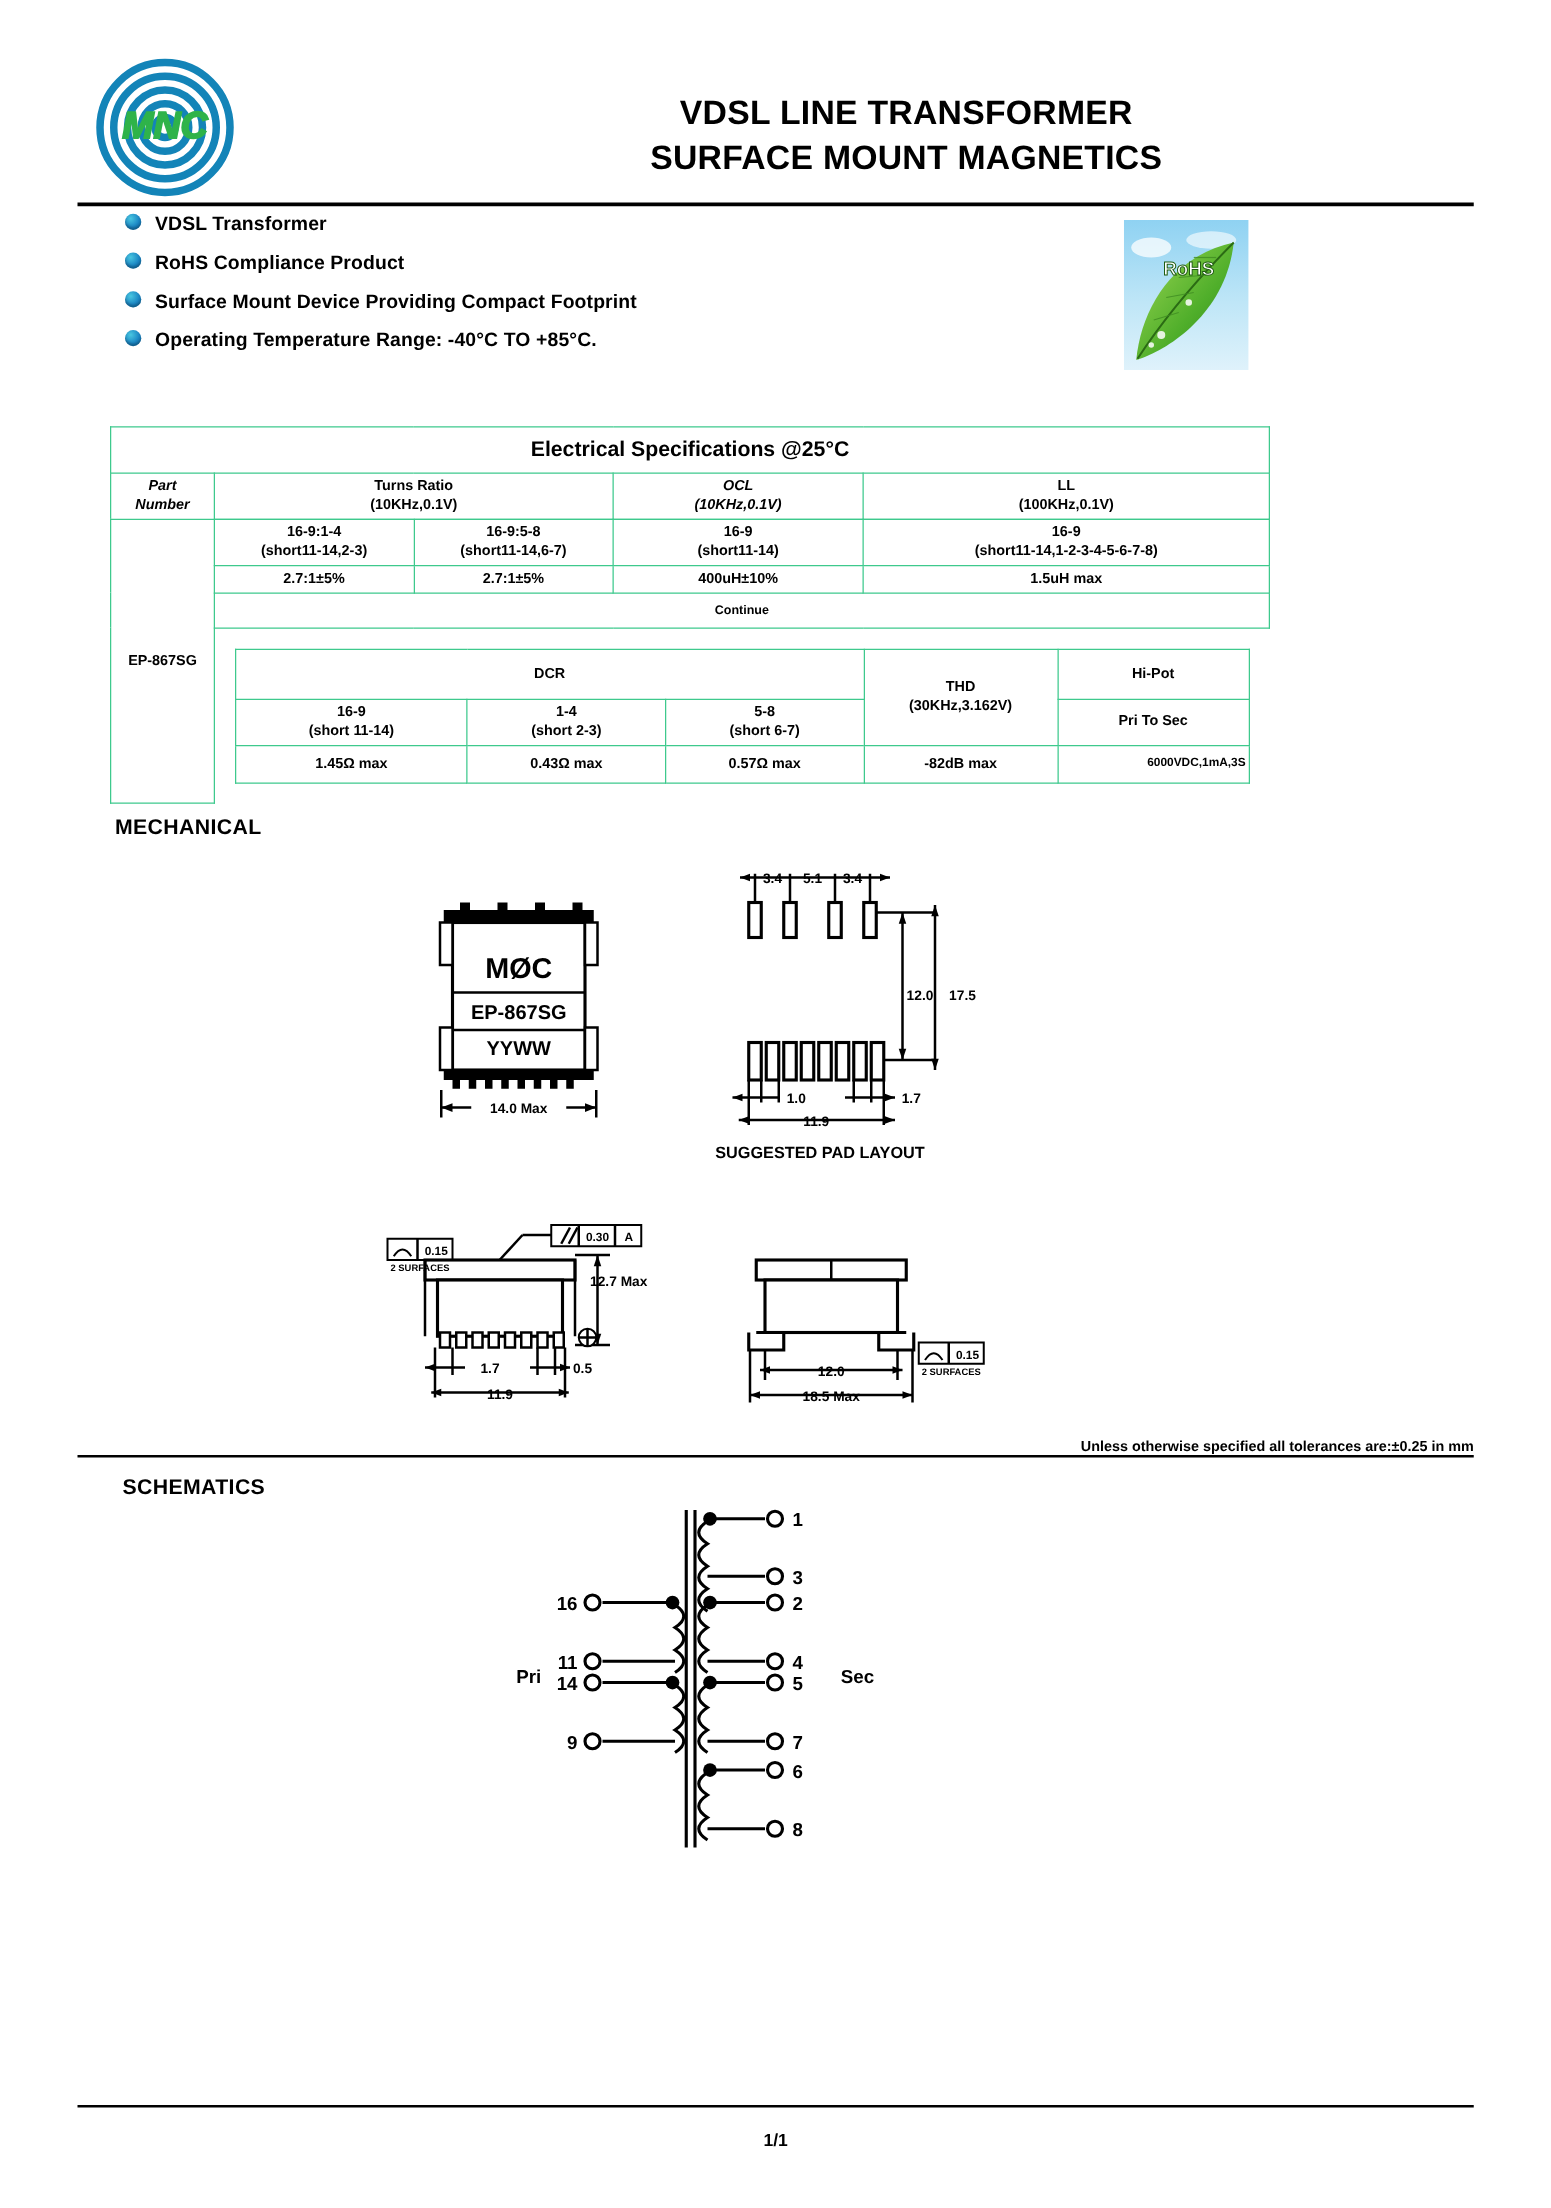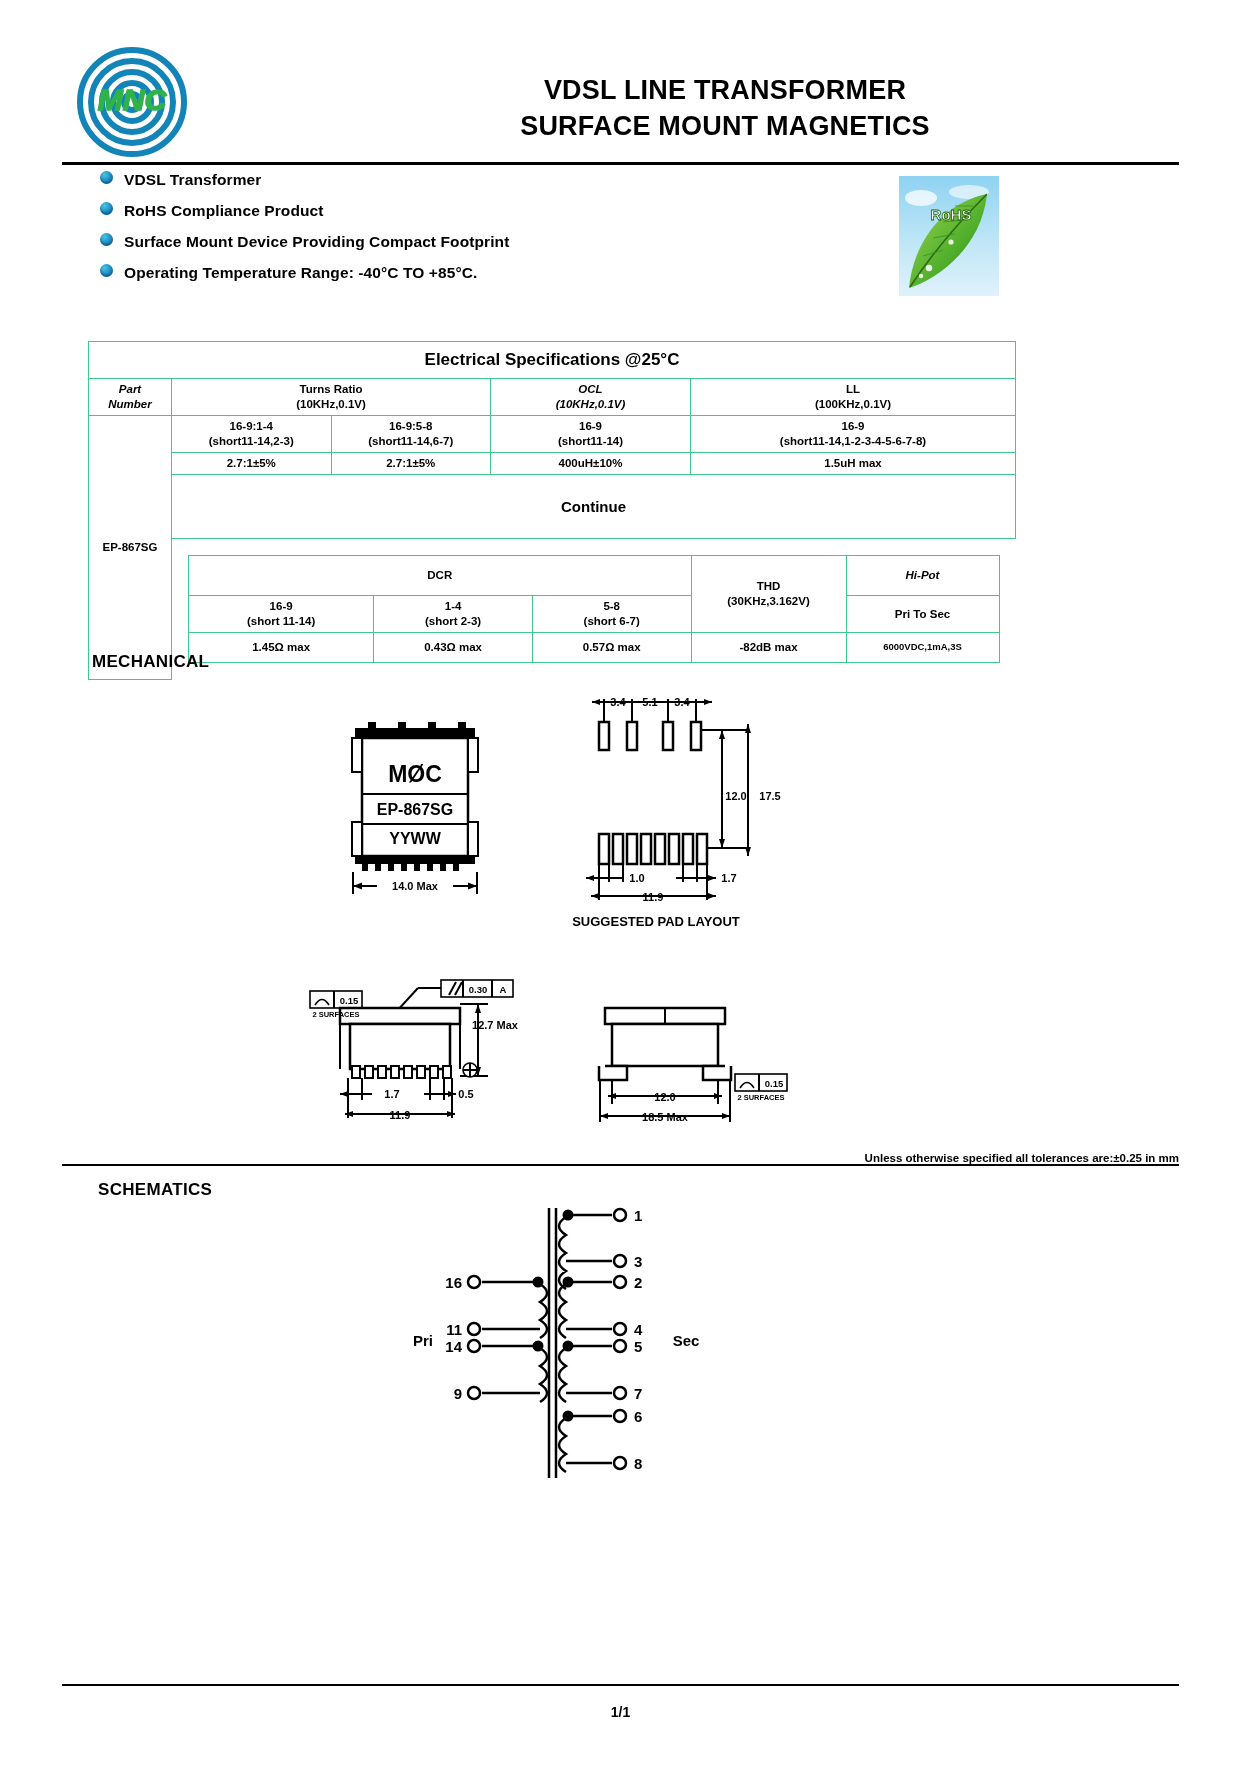--- a/index.html
+++ b/index.html
@@ -27,21 +27,21 @@
 
   
   .rohs{position:absolute;left:899px;top:160px;width:100px;height:120px;overflow:hidden;border:0;}
   .rohs svg{display:block;}
 
   
   .spec{position:absolute;left:88px;top:325px;width:928px;border-collapse:collapse;}
   .spec td{border:1.6px solid #3ec98d;text-align:center;vertical-align:middle;
            font-size:11.5px;font-weight:bold;padding:3px 2px;line-height:1.3;}
   .spec td.title{font-size:17px;padding:7px 2px;}
-  .spec td.cont{font-size:15px;padding:22px 2px;}
+  .spec td.cont{font-size:10px;padding:7px 2px;}
   .spec td.hdr{font-size:11.5px;}
   .spec td.small{font-size:9.5px;}
 
   
   .seclabel{position:absolute;font-size:17px;font-weight:bold;letter-spacing:.3px;}
   #lbl-mech{left:92px;top:636px;}
   #lbl-schem{left:98px;top:1164px;}
   .tolnote{position:absolute;right:62px;top:1136px;font-size:11.5px;font-weight:bold;}
 
   
@@ -193,21 +193,21 @@
     <tr>
       <td colspan="4" style="padding:16px;border:0;">
         <table style="width:100%;border-collapse:collapse;">
           <tbody>
                 <tr>
             <td class="hdr" colspan="3" style="border:1.6px solid #3ec98d;padding:12px 2px;">DCR</td>
             <td class="hdr" rowspan="2" style="border:1.6px solid #3ec98d;width:150px;">
               <div>THD</div>
               <div>(30KHz,3.162V)</div>
             </td>
-            <td class="hdr" style="border:1.6px solid #3ec98d;width:148px;font-style:italic;">Hi-Pot</td>
+            <td class="hdr" style="border:1.6px solid #3ec98d;width:148px;">Hi-Pot</td>
           </tr>
           <tr>
             <td style="border:1.6px solid #3ec98d;">
               <div>16-9</div>
               <div>(short 11-14)</div>
             </td>
             <td style="border:1.6px solid #3ec98d;">
               <div>1-4</div>
               <div>(short 2-3)</div>
             </td>
@@ -215,21 +215,21 @@
               <div>5-8</div>
               <div>(short 6-7)</div>
             </td>
             <td style="border:1.6px solid #3ec98d;">Pri To Sec</td>
           </tr>
           <tr>
             <td style="border:1.6px solid #3ec98d;padding:7px 2px;">1.45Ω max</td>
             <td style="border:1.6px solid #3ec98d;">0.43Ω max</td>
             <td style="border:1.6px solid #3ec98d;">0.57Ω max</td>
             <td style="border:1.6px solid #3ec98d;">-82dB max</td>
-            <td class="small" style="border:1.6px solid #3ec98d;">6000VDC,1mA,3S</td>
+            <td class="small" style="border:1.6px solid #3ec98d;text-align:right;">6000VDC,1mA,3S</td>
           </tr>
         </tbody>
             </table>
       </td>
     </tr>
   </tbody>
     </table>
 
   <div class="seclabel" id="lbl-mech">MECHANICAL</div>
   <div class="seclabel" id="lbl-schem">SCHEMATICS</div>

